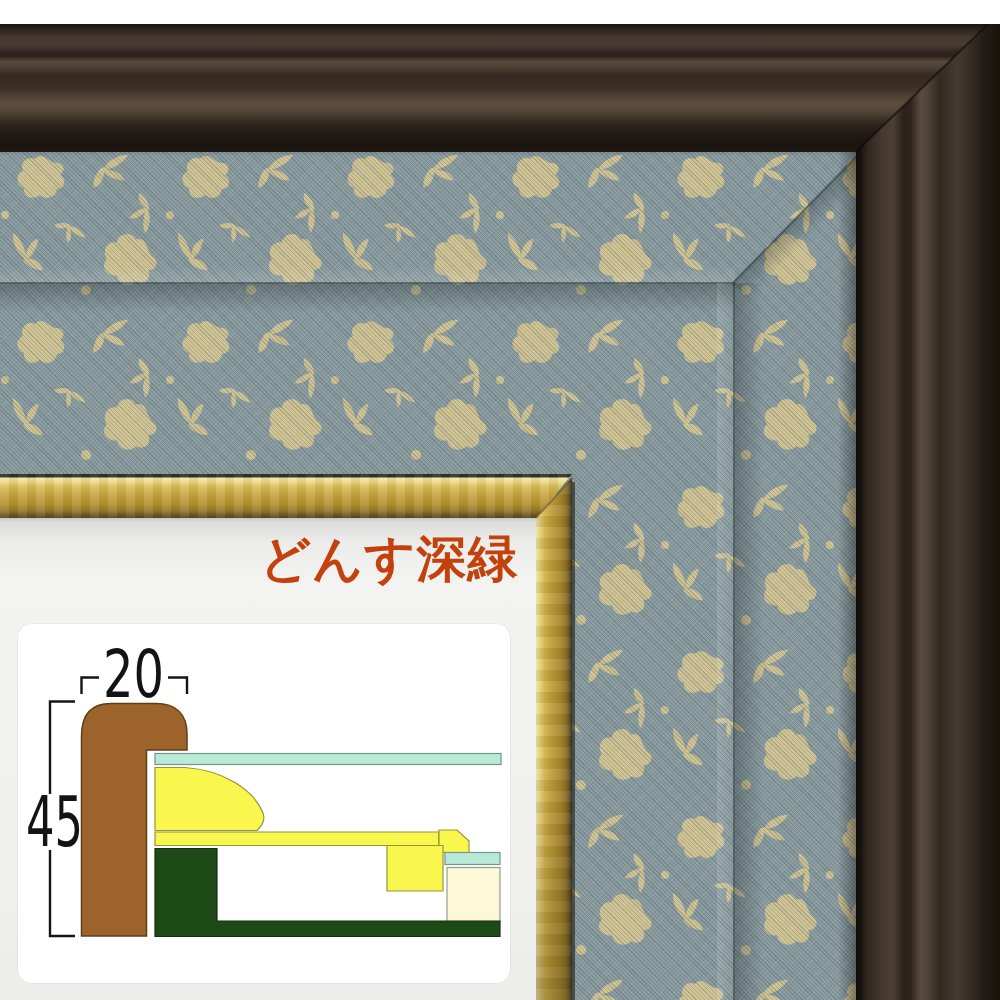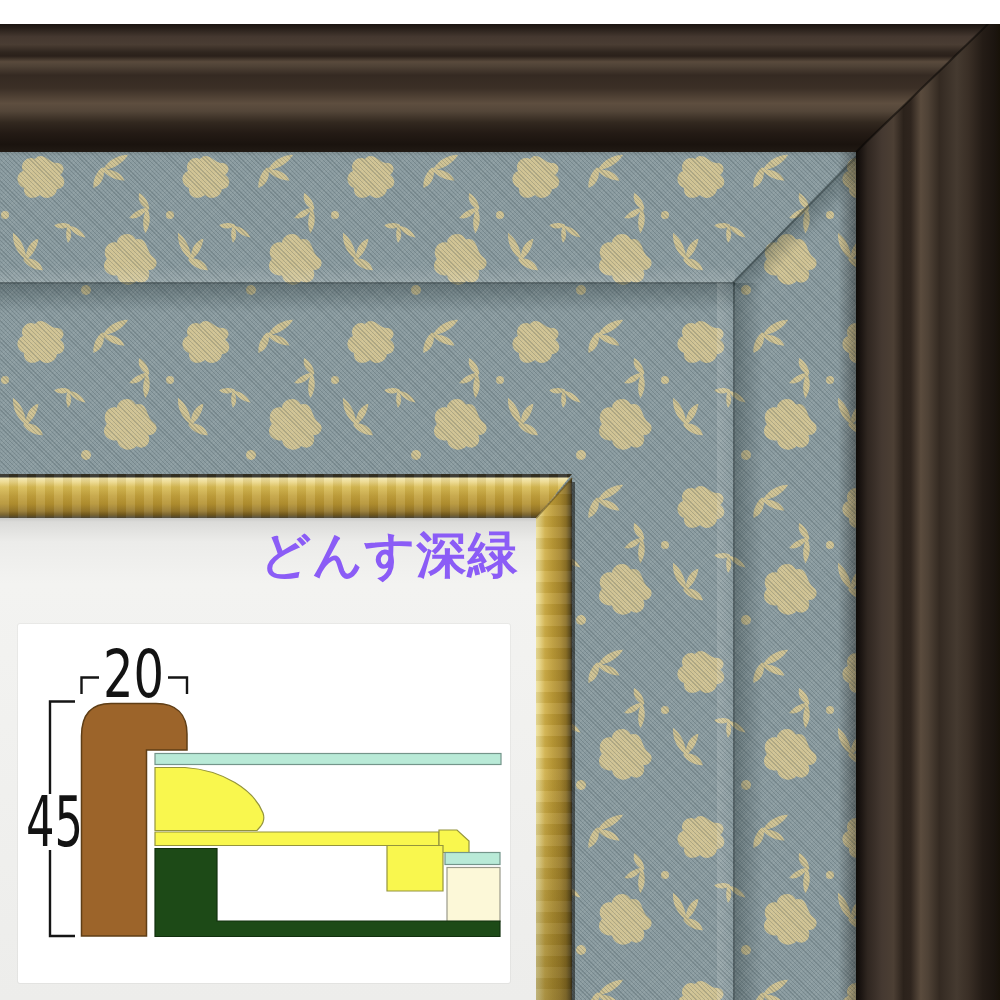--- a/index.html
+++ b/index.html
@@ -48,42 +48,42 @@
     clip-path:polygon(0 40px,100% 0,100% 100%,0 100%);
     background:
       linear-gradient(180deg, rgba(70,58,12,0) 55%, rgba(60,48,10,.28) 100%),
       repeating-linear-gradient(0deg, rgba(255,255,255,.07) 0 11px, rgba(110,85,20,.10) 11px 22px),
       linear-gradient(90deg,#efe3a0 0,#e3cf7d 4px,#d0b04a 9px,#bd9c38 16px,#a8882f 24px,#8a6f26 30px,#5a4a1e 34px,#26211a 36px);}
   .gold-gap{left:572px;top:482px;width:3px;height:518px;background:rgba(14,14,11,.55);z-index:4;}
   .gold-miter{left:536px;top:517px;width:54px;height:2px;background:rgba(92,72,22,.55);z-index:4;
     transform-origin:0 50%;transform:rotate(-48deg);}
 
   
-  .title{left:260px;top:529px;z-index:5;color:#8b5cf6;font-size:50px;line-height:60px;
-    font-family:Liberation Mono, monospace;font-weight:600;letter-spacing:1px;white-space:nowrap;}
+  .title{left:260px;top:529px;z-index:5;color:#c2410c;font-size:50px;line-height:60px;
+    font-family:Liberation Sans, sans-serif;font-weight:600;letter-spacing:1px;white-space:nowrap;}
 
   
   .frame-top{left:0;top:24px;width:1000px;height:128px;z-index:6;
     background:linear-gradient(180deg,
       #1b1410 0%, #261e18 3%, #453830 10%, #4a3d33 16%, #30261f 22%, #2a201a 25%,
       #594a3c 29.5%, #4f4236 33%, #352a22 40%, #3b2f26 50%, #5e4e3f 62%, #544639 68%,
       #32281f 77%, #241b15 85%, #1a130e 94%, #211a14 100%);}
   .frame-right{left:856px;top:24px;width:144px;height:976px;z-index:7;
     clip-path:polygon(0 128px,132px 0,100% 0,100% 100%,0 100%);
     background:linear-gradient(90deg,
       #0e0b08 0%, #191310 3%, #2f2620 8%, #453931 18%, #4c3f34 26%, #2b221b 33%,
       #2f251e 38%, #5a4b3d 45%, #4f4236 50%, #342a22 58%, #453a30 70%, #3a2f26 78%,
       #241c16 88%, #1c1510 96%, #181209 100%);}
   .frame-miter{left:856px;top:151px;width:186px;height:2px;background:rgba(8,6,4,.55);z-index:8;
     transform-origin:0 50%;transform:rotate(-44.1deg);}
   .top-white{left:0;top:0;width:1000px;height:24px;background:#ffffff;z-index:9;}
 
   
   .spec-box{left:18px;top:624px;width:492px;height:359px;background:#ffffff;z-index:5;
-    border-radius:2px;box-shadow:0 0 0 1px rgba(0,0,0,.04);text-align:right;}
+    border-radius:14px;box-shadow:0 0 0 1px rgba(0,0,0,.04);text-align:right;}
   .spec-box svg{left:0;top:0;}
   .dim-text{font-family:"DejaVu Sans","Liberation Sans",sans-serif;}
 </style>
 </head>
 <body>
 
 <div class="stage">
 
   <div class="fabric">
     <svg width="875" height="860" viewBox="0 0 875 860">

